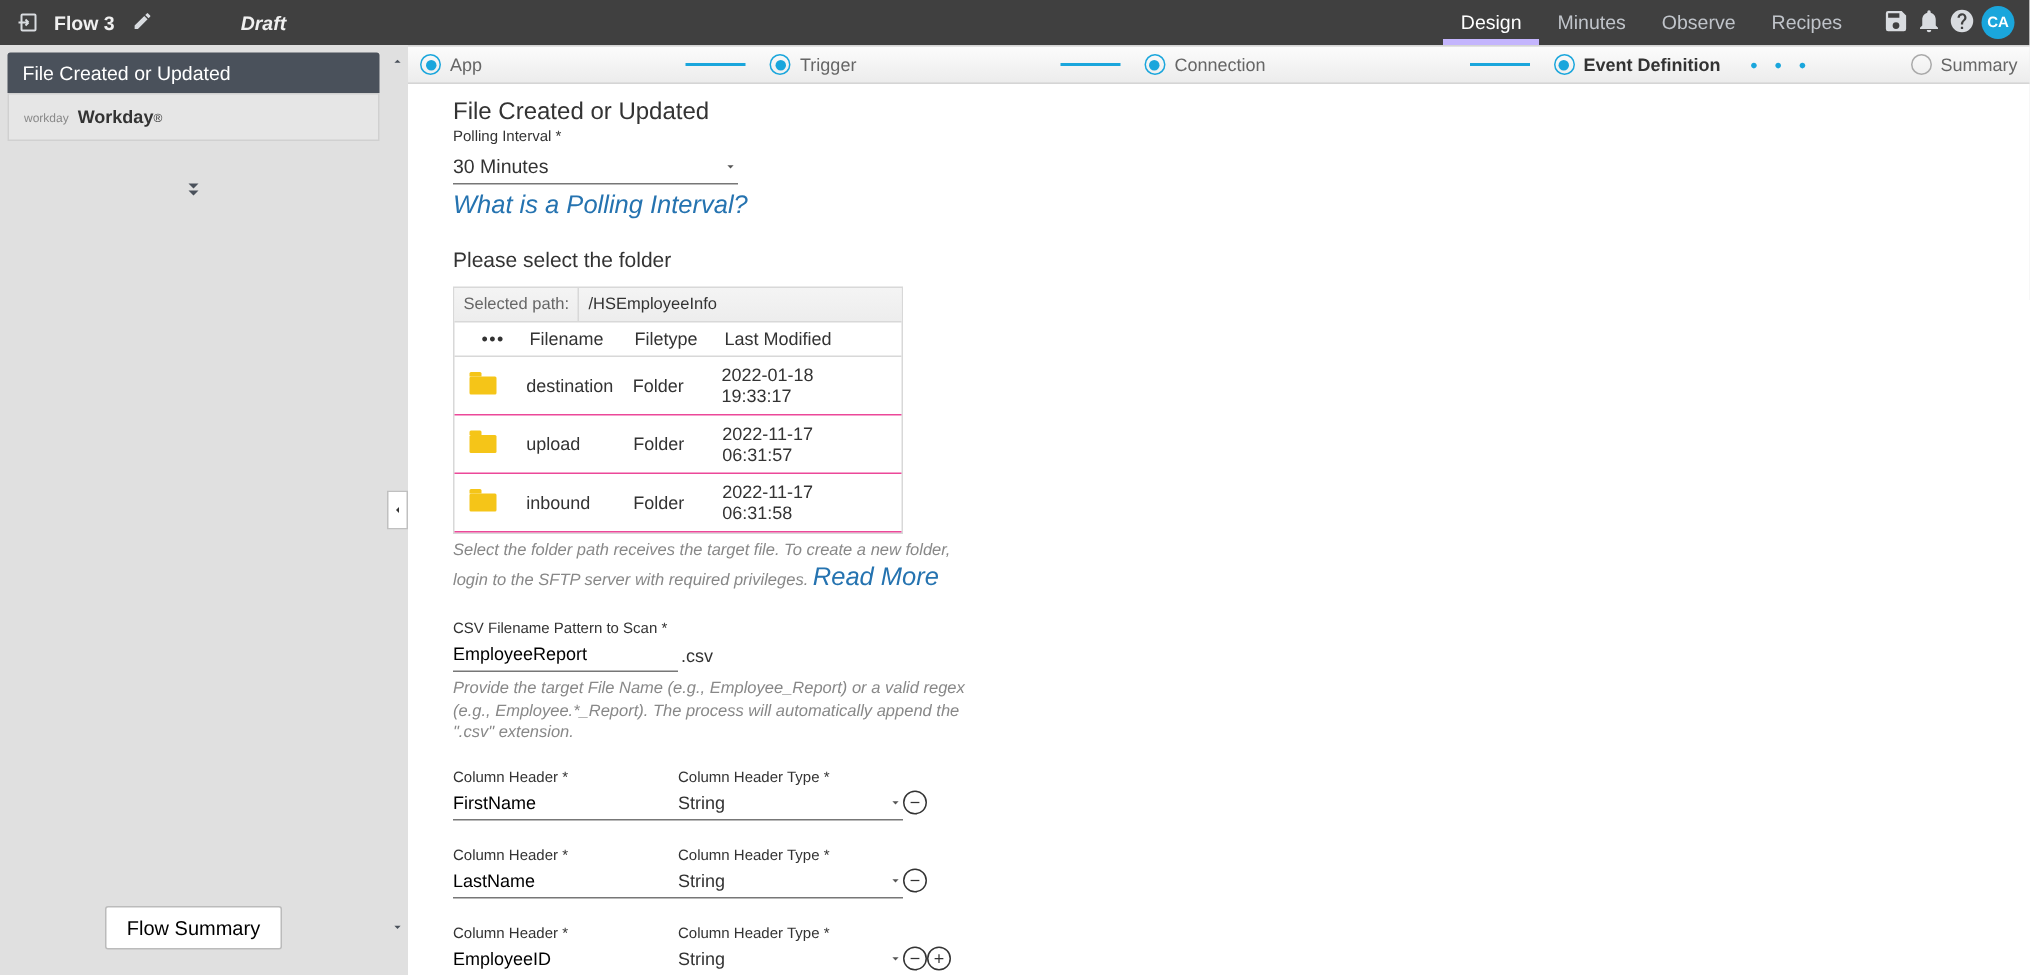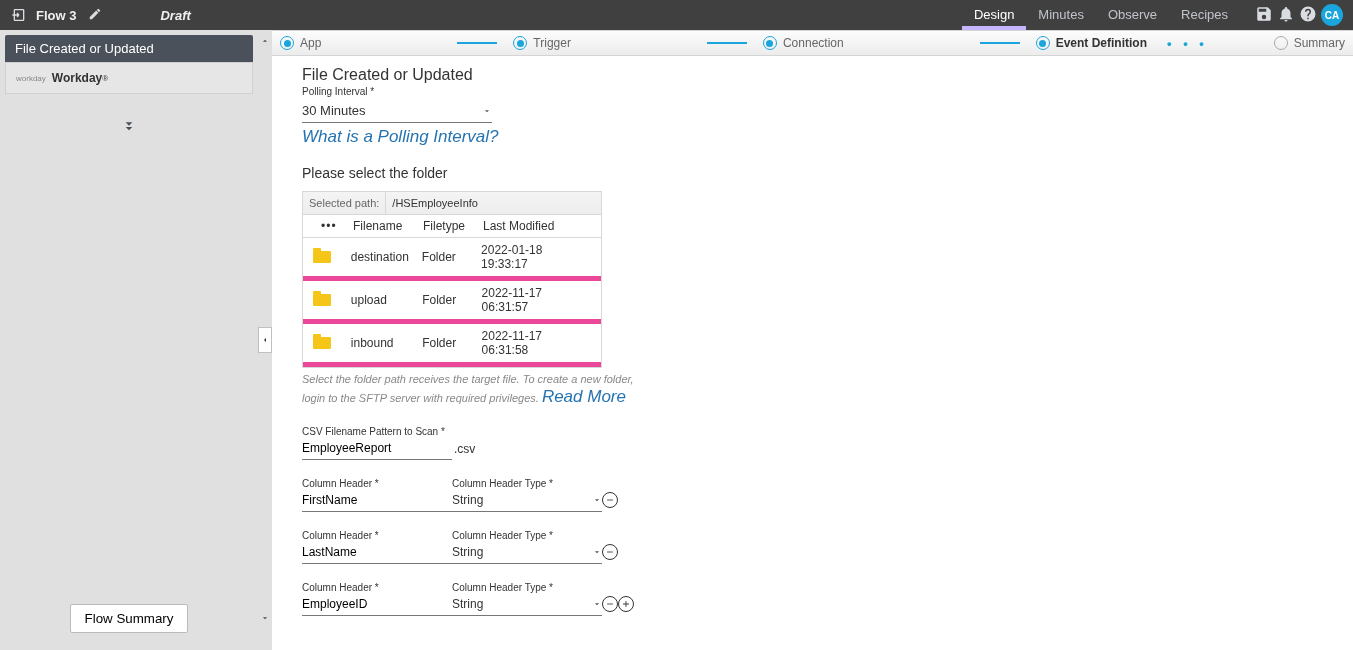--- a/index.html
+++ b/index.html
@@ -55,21 +55,21 @@
   .folder-box { border:1px solid #d8d8d8; width:300px; }
   .path-row { background:linear-gradient(#f4f4f4,#ededed); border-bottom:1px solid #d8d8d8; display:flex; font-size:11px; }
   .path-row .lbl { padding:5px 6px; border-right:1px solid #d8d8d8; color:#666; }
   .path-row .val { padding:5px 6px; }
   .folder-head { display:flex; padding:4px 10px 4px 50px; font-size:12px; color:#333; border-bottom:1px solid #d8d8d8; }
   .folder-head .crumb { position:absolute; left:18px; letter-spacing:1px; }
   .folder-head-wrap { position:relative; }
   .fh-col1 { width:70px; }
   .fh-col2 { width:60px; }
   .fh-col3 { }
-  .folder-row { display:flex; align-items:center; padding:5px 10px; font-size:12px; border-bottom:5px solid #ec4899; cursor:pointer; }
+  .folder-row { display:flex; align-items:center; padding:5px 10px; font-size:12px; border-bottom:1px solid #ec4899; cursor:pointer; }
   .folder-icon { width:18px; height:12px; background:#f5c518; margin-right:20px; position:relative; border-radius:1px; }
   .folder-icon::before { content:""; position:absolute; top:-3px; left:0; width:8px; height:3px; background:#f5c518; border-radius:1px 1px 0 0; }
   .fr-name { width:72px; }
   .fr-type { width:60px; }
   .hint { font-size:11px; color:#888; font-style:italic; margin-top:4px; max-width:350px; line-height:1.3; }
   
   .field-label { font-size:10px; color:#333; margin-top:18px; }
   .text-input { border:none; border-bottom:1px solid #777; padding:4px 0; font-size:12px; width:150px; background:transparent; }
   .pattern-row { display:flex; align-items:flex-end; }
   .ext { font-size:12px; margin-left:2px; padding-bottom:4px; }
@@ -231,20 +231,21 @@
             </div>
           </div>
       </div>
       <div class="hint"><span>Select the folder path receives the target file. To create a new folder, login to the SFTP server with required privileges. </span><a class="link">Read More</a></div>
       
       <div class="field-label">CSV Filename Pattern to Scan *</div>
       <div class="pattern-row">
         <input class="text-input" value="EmployeeReport" style="">
         <span class="ext">.csv</span>
       </div>
+      <div class="hint">Provide the target File Name (e.g., Employee_Report) or a valid regex (e.g., Employee.*_Report). The process will automatically append the ".csv" extension.</div>
       
       <div id="col-rows">
           <div class="col-row">
     <div class="col-block">
       <div class="field-label">Column Header *</div>
       <input class="col-input" value="FirstName" style="">
     </div>
     <div class="col-block">
       <div class="field-label">Column Header Type *</div>
       <div class="col-select">

